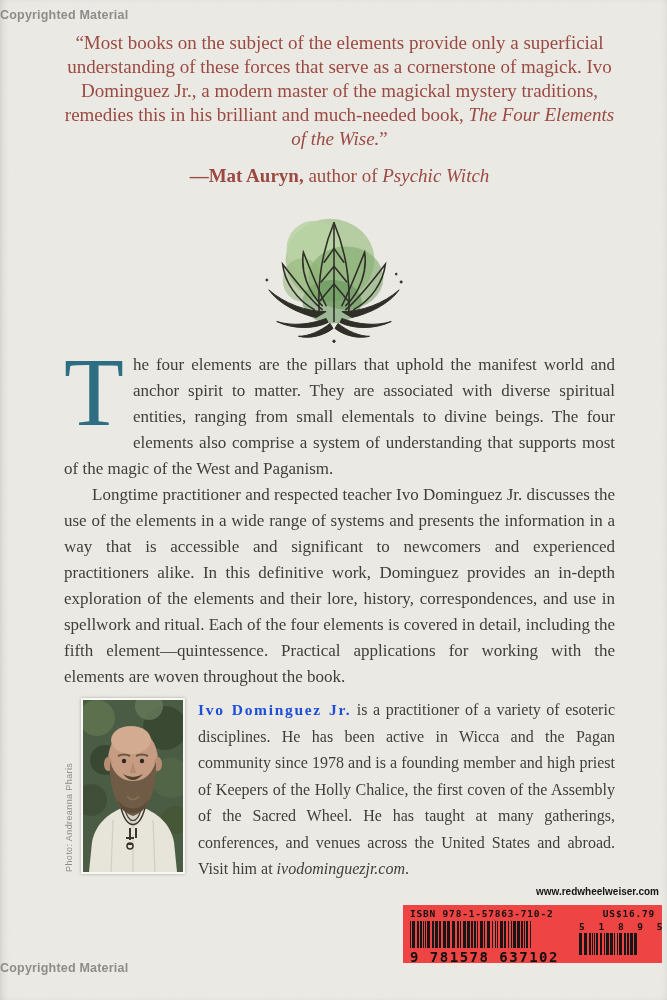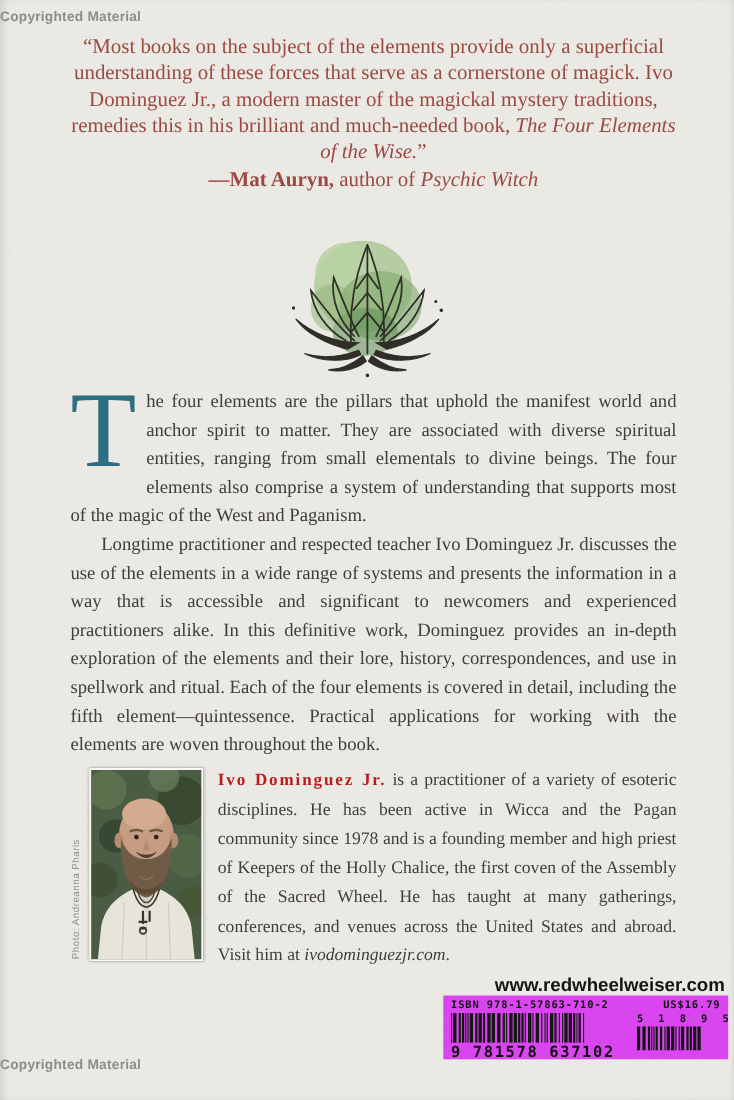--- a/index.html
+++ b/index.html
@@ -21,21 +21,21 @@
   }
   .copyright.top{top:8px;}
   .copyright.bottom{top:961px;}
 
   .quote-wrap{
     position:absolute;top:31px;left:64px;width:551px;
     text-align:center;color:#9b4a42;
     font-size:19px;line-height:24px;
   }
   .quote-wrap .italic{font-style:italic;}
-  .attribution{margin-top:1px;}
+  .attribution{margin-top:13px;}
   .attribution .name{font-weight:bold;}
 
   .leaf-wrap{position:absolute;top:210px;left:0;width:100%;display:flex;justify-content:center;}
 
   .desc{
     position:absolute;top:352px;left:64px;width:551px;
     font-size:17px;line-height:26px;color:#403e3a;
     text-align:justify;hyphens:auto;
   }
   .dropcap{
@@ -56,32 +56,32 @@
   }
   .photo-frame{
     position:absolute;left:17px;top:1px;width:100px;height:172px;
     border:2px solid #f8f7f3;box-shadow:0 0 3px rgba(0,0,0,.28);
     box-sizing:content-box;overflow:hidden;background:#4a5c43;
   }
   .bio-text{
     font-size:16px;line-height:26.5px;color:#403e3a;text-align:justify;margin:0;
   }
   .author-name{
-    color:#b91c1c;font-weight:bold;letter-spacing:1.7px;font-size:15.5px;
+    color:#1d4ed8;font-weight:bold;letter-spacing:1.7px;font-size:15.5px;
   }
   .bio-text .italic{font-style:italic;}
 
   .publisher-site{
     position:absolute;top:886px;right:8px;
     font-family:"Liberation Sans", sans-serif;
-    font-size:17px;font-weight:bold;color:#141414;
+    font-size:10px;font-weight:bold;color:#141414;
   }
   .barcode-box{
     position:absolute;left:403px;top:905px;width:259px;height:58px;
-    background:#d946ef;box-sizing:border-box;padding:3px 7px 2px 7px;
+    background:#ef4444;box-sizing:border-box;padding:3px 7px 2px 7px;
   }
   .bc-row1{
     display:flex;justify-content:space-between;
     font-family:"DejaVu Sans Mono", monospace;
     font-size:9.5px;font-weight:bold;color:#111;letter-spacing:.8px;
   }
   .bc-body{display:flex;margin-top:2px;}
   .bc-ean{width:158px;}
   .bars{height:27px;display:block;white-space:nowrap;overflow:hidden;}
   .bars i{display:inline-block;height:100%;background:#161616;vertical-align:top;}

